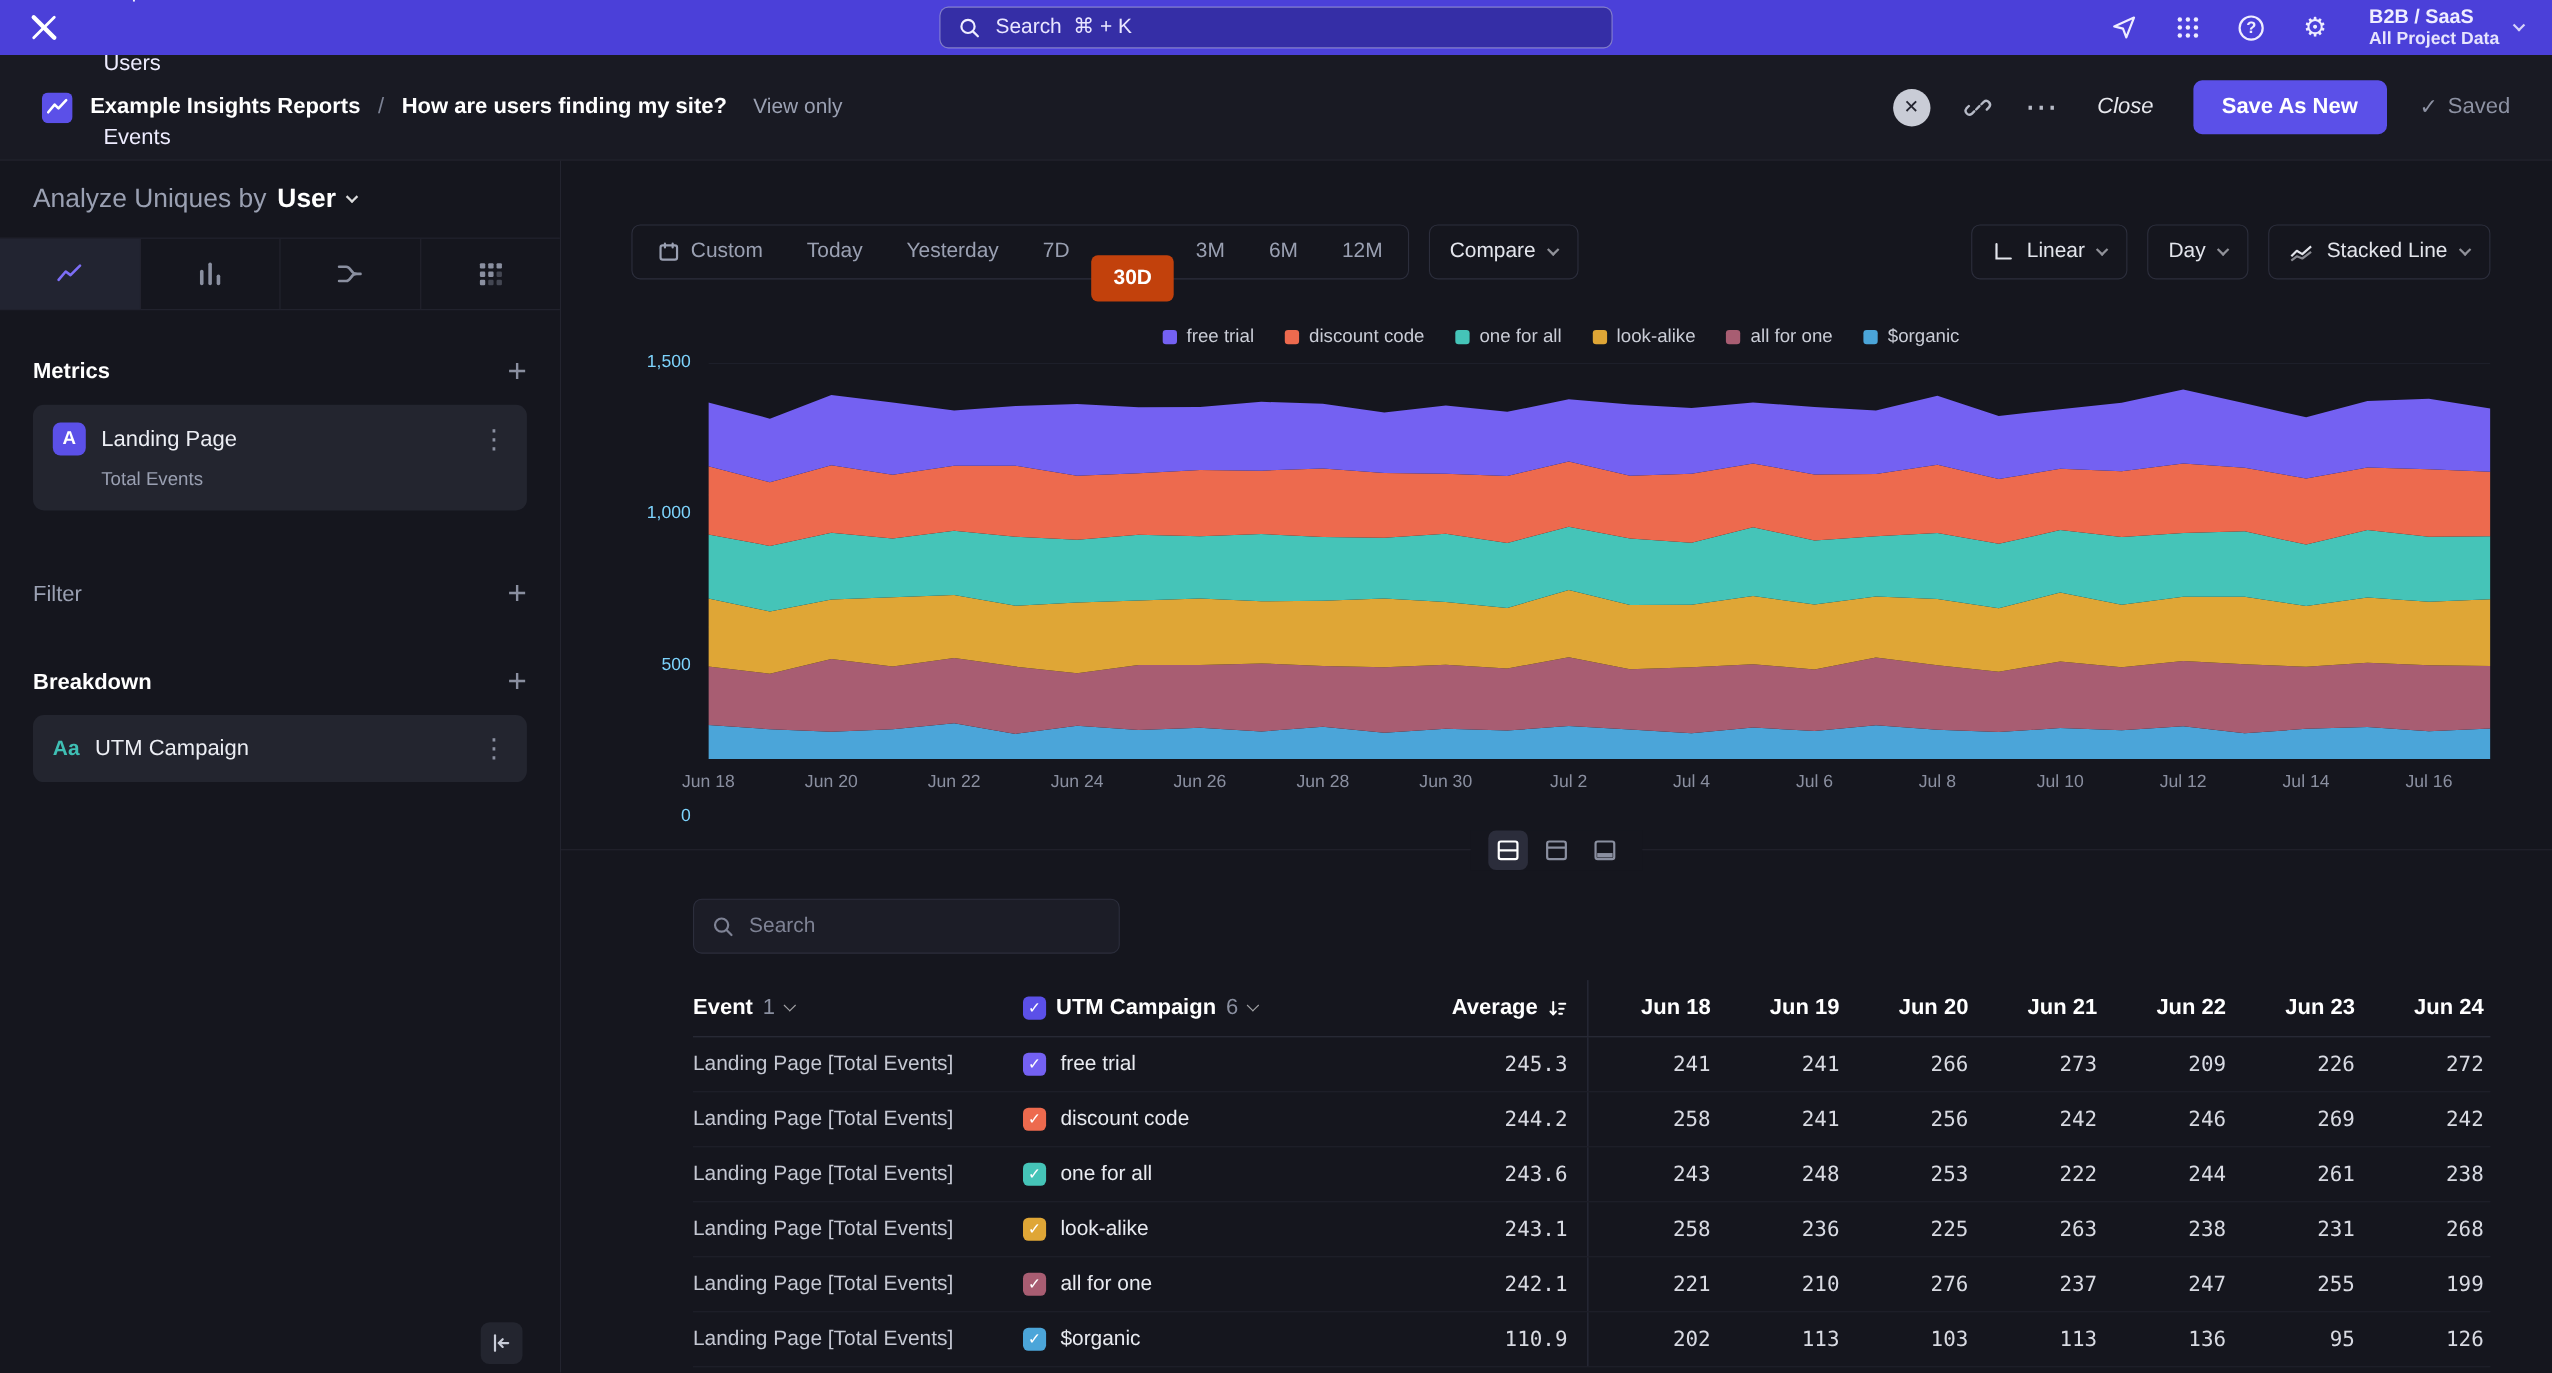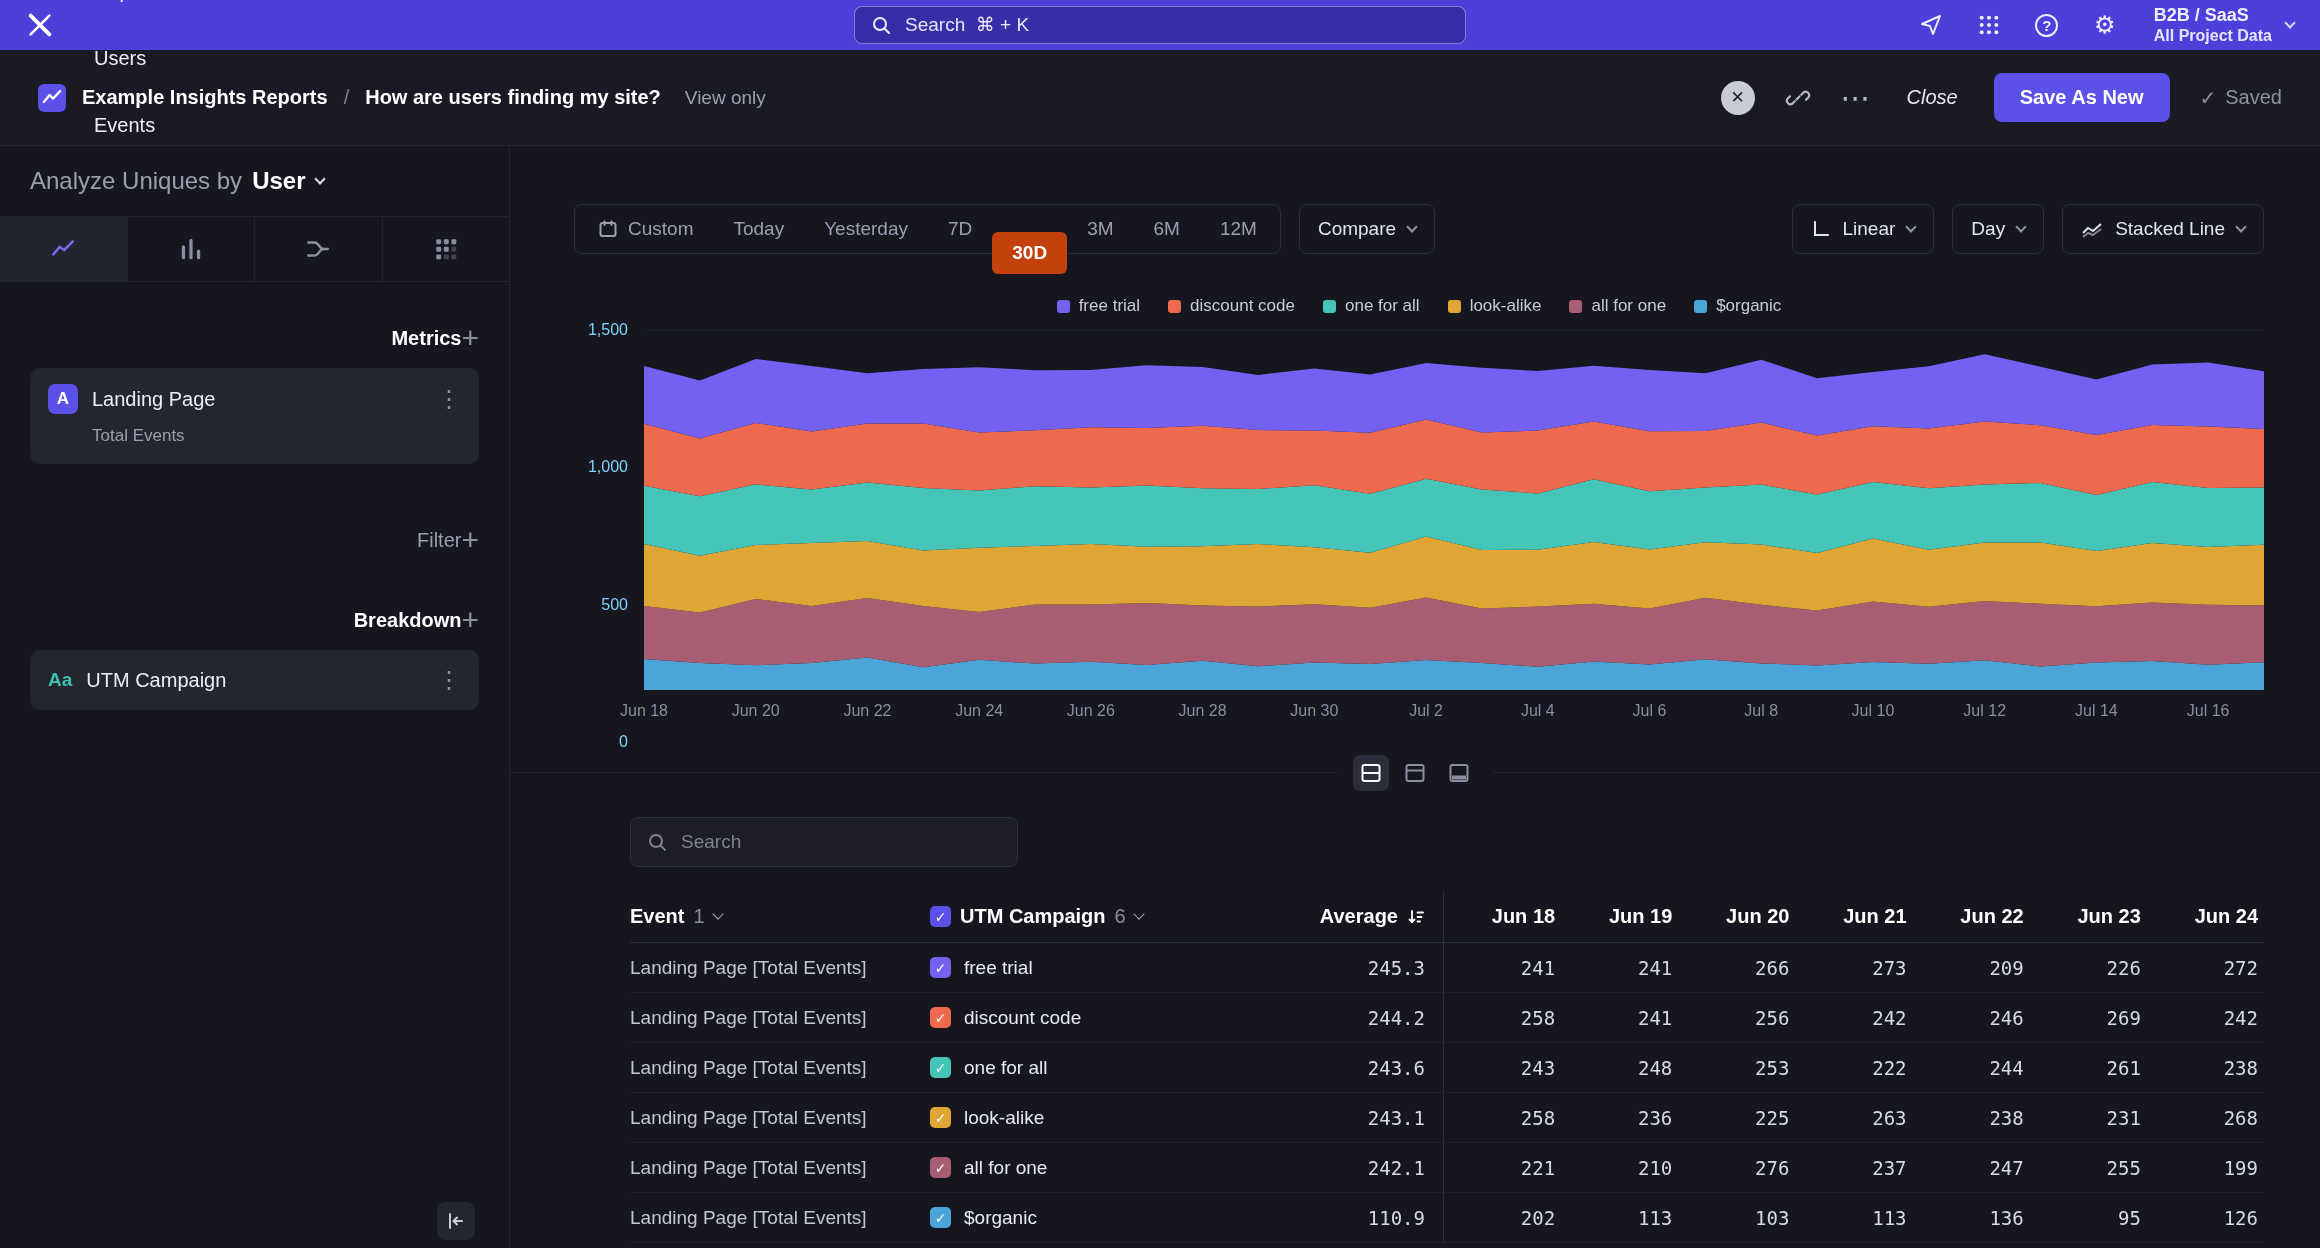--- a/index.html
+++ b/index.html
@@ -48,21 +48,21 @@
 
   
   aside { width:510px; flex-shrink:0; border-right:1px solid #23242f; position:relative; }
   .analyze { height:70px; display:flex; align-items:center; padding:0 30px; gap:10px; font-size:24px; color:#9aa0b2; }
   .analyze b { color:#fff; font-weight:600; display:flex; align-items:center; gap:10px; cursor:pointer; }
   .viz-tabs { display:flex; border-top:1px solid #23242f; border-bottom:1px solid #23242f; height:66px; }
   .vtab { flex:1; display:flex; align-items:center; justify-content:center; border-right:1px solid #23242f; color:#8a8fa0; cursor:pointer; }
   .vtab:last-child { border-right:none; }
   .vtab.active { background:#24263233; background-color:#222431; color:#7d6ef7; }
   .side-section { padding:0 30px; }
-  .side-h { display:flex; align-items:center; justify-content:flex-end; font-size:20px; font-weight:700; color:#fff; }
+  .side-h { display:flex; align-items:center; justify-content:space-between; font-size:20px; font-weight:700; color:#fff; }
   .side-h.dim { color:#9aa0b2; font-weight:400; }
   .plus { color:#8a8fa0; font-size:30px; font-weight:300; cursor:pointer; line-height:.8; }
   .mcard { background:#23252f; border-radius:10px; padding:16px 18px; margin-top:18px; }
   .mcard-row { display:flex; align-items:center; gap:14px; }
   .badge-a { width:30px; height:30px; border-radius:7px; background:#5b50e8; color:#fff; font-weight:700; font-size:17px; display:flex; align-items:center; justify-content:center; flex-shrink:0; }
   .badge-aa { color:#3fbfb4; font-weight:700; font-size:19px; flex-shrink:0; }
   .mcard-title { font-size:20px; color:#eceef4; font-weight:500; flex:1; }
   .kebab { color:#8a8fa0; font-size:24px; cursor:pointer; }
   .mcard-sub { color:#9aa0b2; font-size:17px; margin:12px 0 2px 44px; }
   .collapse { position:absolute; bottom:8px; right:34px; width:38px; height:38px; border-radius:8px; background:#23252f; display:flex; align-items:center; justify-content:center; color:#c8ccd8; cursor:pointer; }

